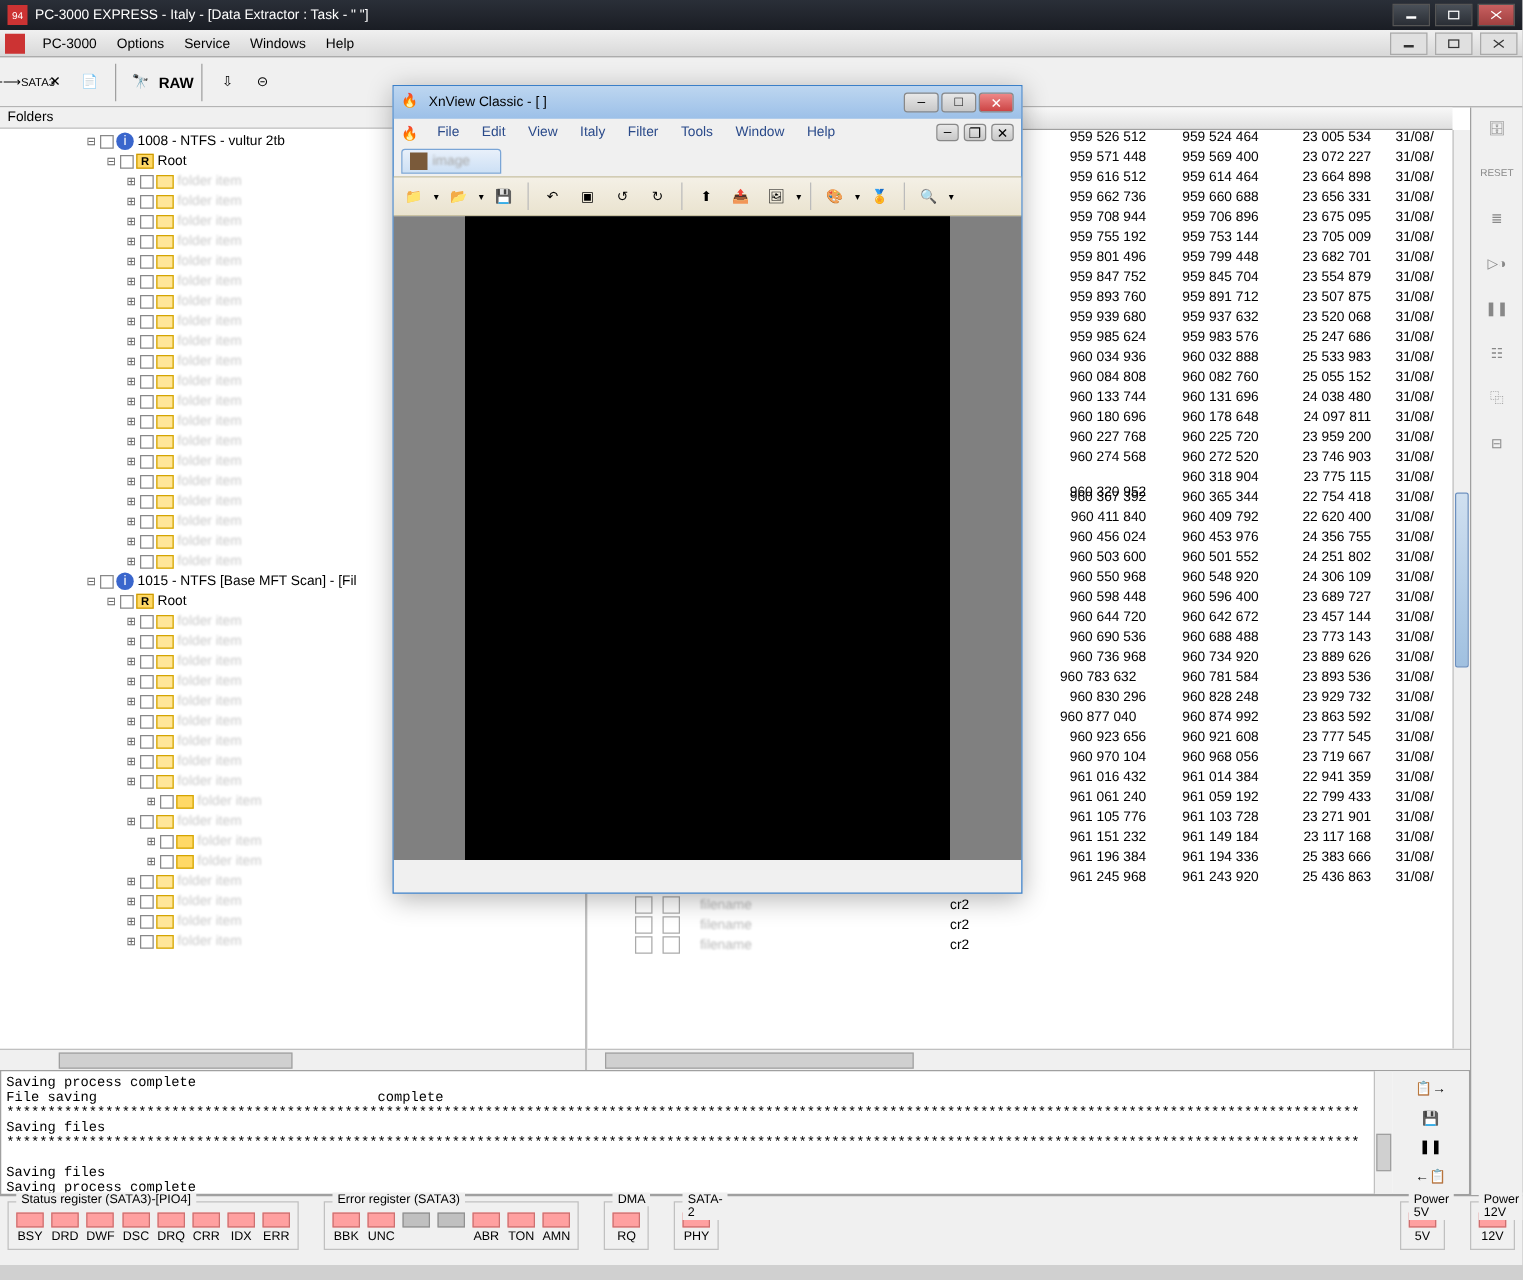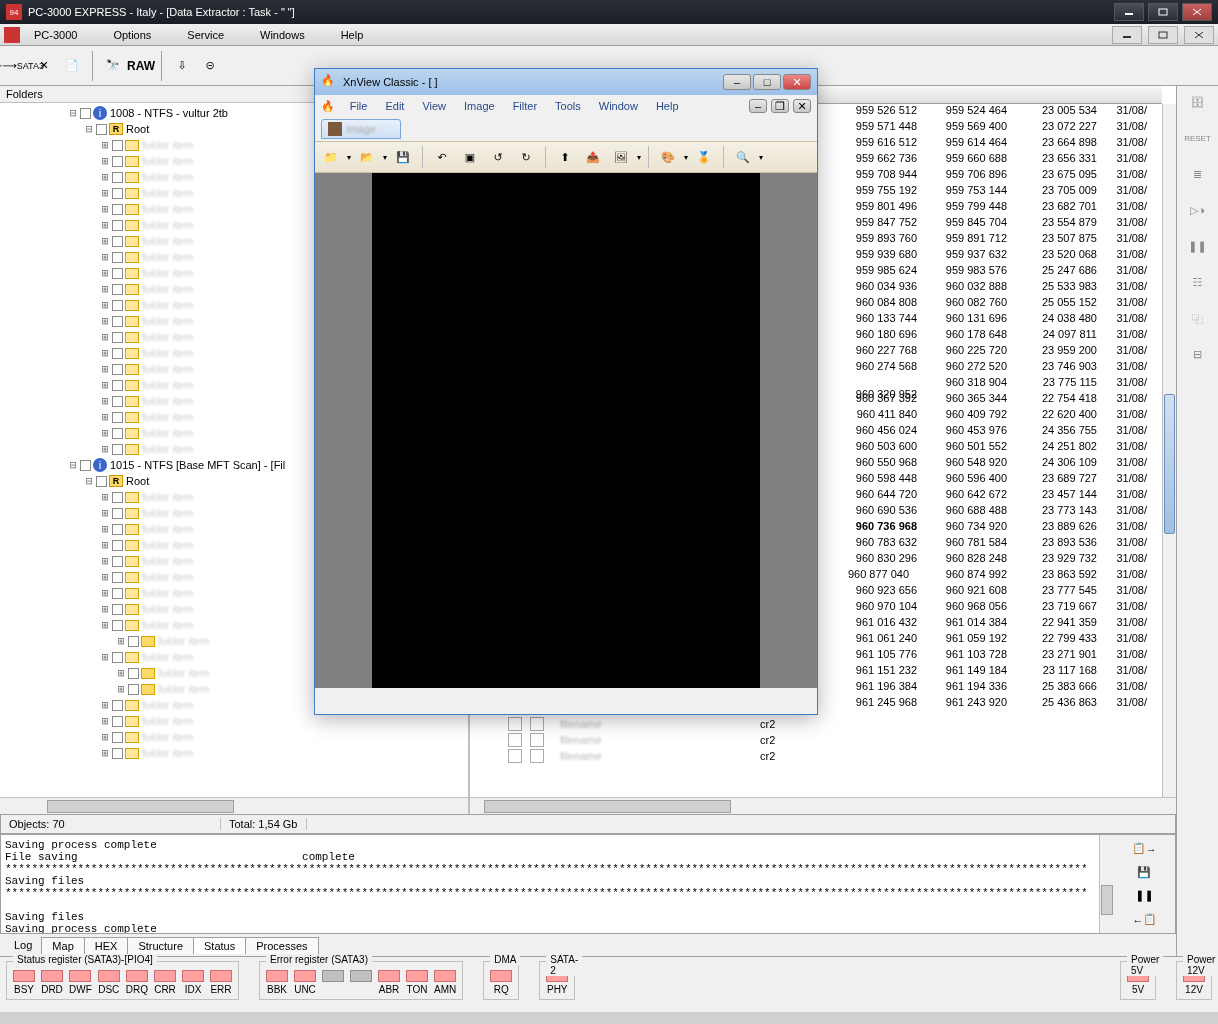--- a/index.html
+++ b/index.html
@@ -111,21 +111,21 @@
   <div class="win-btn close">
       <svg width="10" height="8">
         <line x1="1" y1="1" x2="9" y2="7"></line>
         <line x1="9" y1="1" x2="1" y2="7"></line>
       </svg>
     </div>
 </div>
 
 <div class="menubar">
   <div class="sq"></div>
-  <div id="menu-host" style="display: flex; gap: 20px;">
+  <div id="menu-host" style="display: flex;">
       <div class="mi">PC-3000</div>
       <div class="mi">Options</div>
       <div class="mi">Service</div>
       <div class="mi">Windows</div>
       <div class="mi">Help</div>
     </div>
   <div style="flex:1"></div>
   <div class="win-btn" style="background:#e0e0e0;border-color:#aaa">
       <svg width="10" height="8">
         <line x1="1" y1="6" x2="9" y2="6" stroke="#333" stroke-width="2"></line>
@@ -420,24 +420,20 @@
           <div class="vscroll">
               <div class="vt" style="top:290px;height:140px"></div>
             </div>
         </div>
         <div class="hscr">
             <div class="thumb" style="left:2%;width:35%"></div>
           </div>
       </div>
     </div>
 
-    <div class="infobar">
-      <div class="cell" style="width:220px">Objects: 70</div>
-      <div class="cell">Total: 1,54 Gb</div>
-    </div>
 
     <div class="log-area">
       <div class="log-text" id="log">Saving process complete
 File saving                                  complete
 ********************************************************************************************************************************************************************
 Saving files
 ********************************************************************************************************************************************************************
 
 Saving files
 Saving process complete</div>
@@ -447,28 +443,20 @@
           </div>
         <div class="s2">
           <div>📋→</div>
           <div>💾</div>
           <div>❚❚</div>
           <div>←📋</div>
         </div>
       </div>
     </div>
 
-    <div class="tabs" id="tabs">
-        <div class="tab" style="border: none; background: transparent;">Log</div>
-        <div class="tab">Map</div>
-        <div class="tab">HEX</div>
-        <div class="tab">Structure</div>
-        <div class="tab active">Status</div>
-        <div class="tab">Processes</div>
-      </div>
   </div>
 
   <div class="right-strip">
     <div class="ic">🗄</div>
     <div class="ic" style="font-size:8px">RESET</div>
     <div class="ic">≣</div>
     <div class="ic">▷◑</div>
     <div class="ic">❚❚</div>
     <div class="ic">☷</div>
     <div class="ic">⿻</div>
@@ -633,27 +621,27 @@
       <div class="cell" style="width: 90px;">23 457 144</div>
       <div class="cell" style="width: 50px;">31/08/</div>
     </div>
     <div class="grid-row">
       <div class="cell" style="width: 90px;">960 690 536</div>
       <div class="cell" style="width: 90px;">960 688 488</div>
       <div class="cell" style="width: 90px;">23 773 143</div>
       <div class="cell" style="width: 50px;">31/08/</div>
     </div>
     <div class="grid-row">
-      <div class="cell" style="width: 90px; font-weight: bold;">960 736 968</div>
+      <div class="cell" style="width: 90px;">960 736 968</div>
       <div class="cell" style="width: 90px;">960 734 920</div>
       <div class="cell" style="width: 90px;">23 889 626</div>
       <div class="cell" style="width: 50px;">31/08/</div>
     </div>
     <div class="grid-row">
-      <div class="cell" style="width: 90px;">960 783 632</div>
+      <div class="cell" style="width: 90px; text-align: center;">960 783 632</div>
       <div class="cell" style="width: 90px;">960 781 584</div>
       <div class="cell" style="width: 90px;">23 893 536</div>
       <div class="cell" style="width: 50px;">31/08/</div>
     </div>
     <div class="grid-row">
       <div class="cell" style="width: 90px;">960 830 296</div>
       <div class="cell" style="width: 90px;">960 828 248</div>
       <div class="cell" style="width: 90px;">23 929 732</div>
       <div class="cell" style="width: 50px;">31/08/</div>
     </div>
@@ -850,21 +838,21 @@
     <div class="t">XnView Classic - [                         ]</div>
     <div class="xnv-wb">–</div>
     <div class="xnv-wb">□</div>
     <div class="xnv-wb cl">✕</div>
   </div>
   <div class="xnv-menu" id="xnv-menu">
     <span style="margin-right:4px">🔥</span>
   <div class="mi">File</div>
       <div class="mi">Edit</div>
       <div class="mi">View</div>
-      <div class="mi">Image</div>
+      <div class="mi">Italy</div>
       <div class="mi">Filter</div>
       <div class="mi">Tools</div>
       <div class="mi">Window</div>
       <div class="mi">Help</div>
     </div>
   <div style="position:absolute;right:6px;top:30px;display:flex;gap:2px">
     <div class="xnv-wb" style="width:18px;height:14px">–</div>
     <div class="xnv-wb" style="width:18px;height:14px">❐</div>
     <div class="xnv-wb" style="width:18px;height:14px">✕</div>
   </div>

